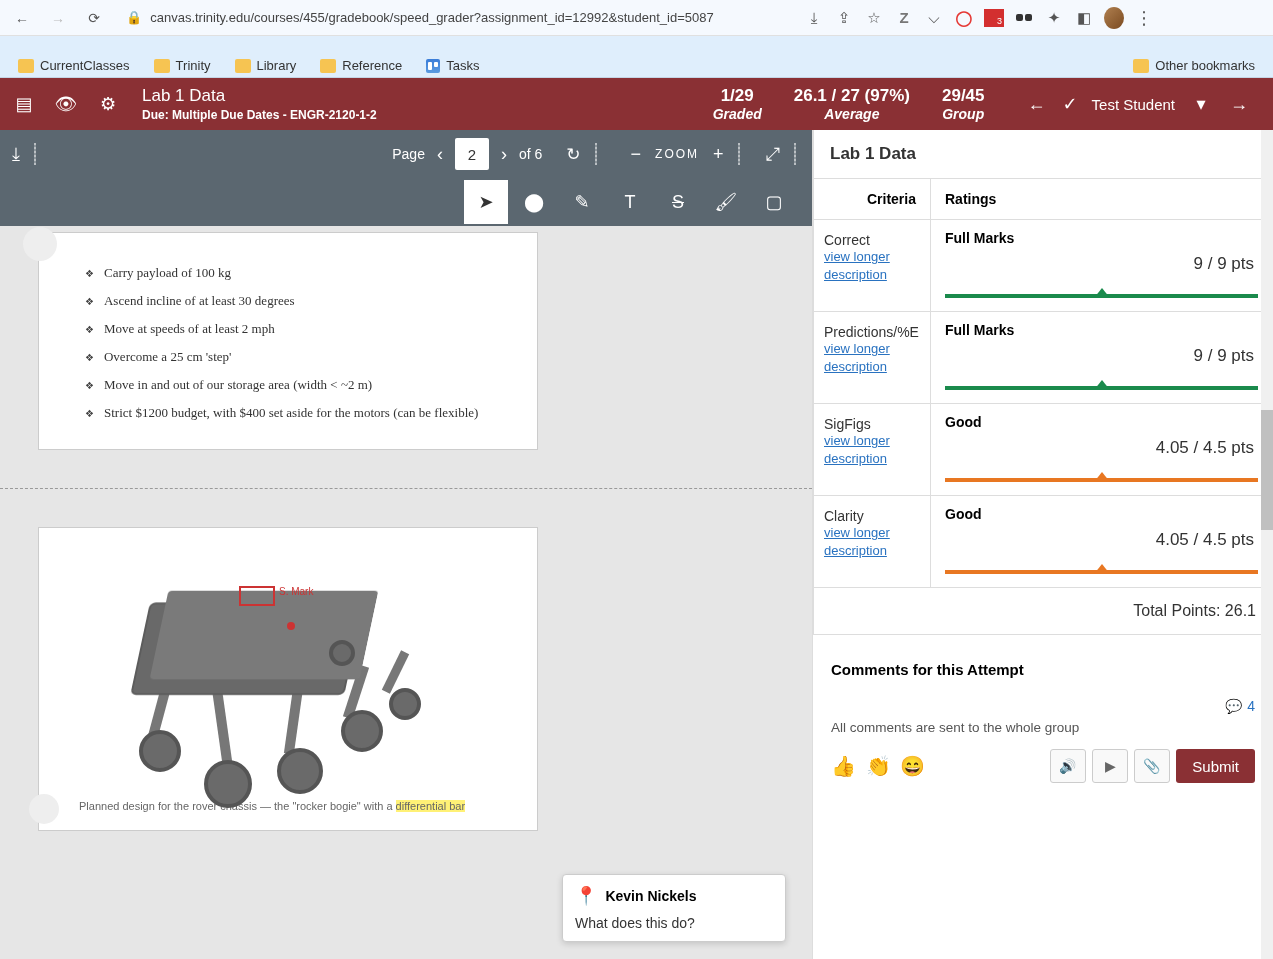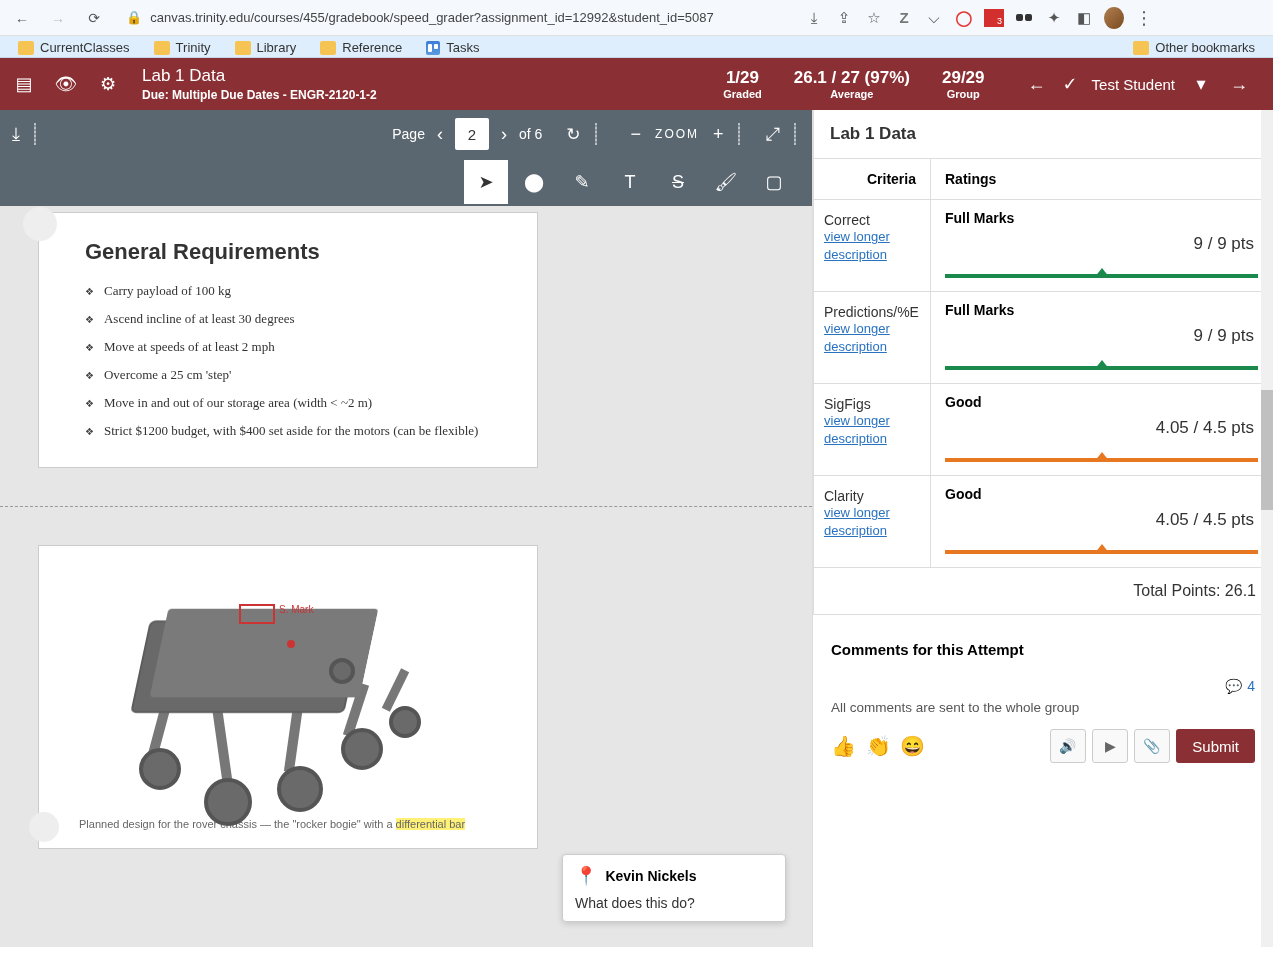--- a/index.html
+++ b/index.html
@@ -13,39 +13,39 @@
 .addr .lock { color: #666; }
 .ext-icons { display: flex; gap: 10px; align-items: center; }
 .ext-ic { width: 20px; height: 20px; display: flex; align-items: center; justify-content: center; color: #555; font-size: 15px; }
 .ic-z { font-weight: bold; color: #777; }
 .ic-o { color: #e53935; font-weight: bold; }
 .ic-red { width: 22px; height: 18px; background: #d32f2f; color: #fff; font-size: 9px; display: flex; align-items: flex-end; justify-content: flex-end; padding: 0 2px 1px 0; position: relative; }
 .ic-dots { display: flex; gap: 2px; } .ic-dots span { width: 7px; height: 7px; background: #333; border-radius: 2px; }
 .avatar { width: 22px; height: 22px; border-radius: 50%; background: linear-gradient(135deg, #b08050, #7a4a20); }
 .kebab { font-size: 18px; color: #555; }
 
-.bookmarks { height: 22px; background: #dfeefc; display: flex; align-items: flex-start; padding: 0 8px; gap: 4px; border-bottom: 1px solid #c5d5e5; font-size: 13px; color: #333; }
+.bookmarks { height: 42px; background: #dfeefc; display: flex; align-items: flex-end; padding: 0 8px; gap: 4px; border-bottom: 1px solid #c5d5e5; font-size: 13px; color: #333; }
 .bm { display: flex; align-items: center; gap: 6px; padding: 4px 10px; border-radius: 4px; cursor: pointer; }
 .bm-folder { width: 16px; height: 14px; background: #f6c452; border-radius: 2px; }
 .bm-trello { width: 14px; height: 14px; background: linear-gradient(#3b7dd8, #5a9ae0); border-radius: 2px; position: relative; }
 .bm-trello::before, .bm-trello::after { content: ''; position: absolute; background: #fff; width: 4px; border-radius: 1px; }
 .bm-trello::before { height: 8px; left: 2px; top: 3px; }
 .bm-trello::after { height: 5px; right: 2px; top: 3px; }
 .bm-sep { flex: 1; }
 
 
 .canvas-header { height: 52px; background: #8a3034; color: #fff; display: flex; align-items: center; padding: 0 12px; }
 .ch-left { display: flex; align-items: center; gap: 18px; }
 .ch-ic { width: 24px; height: 24px; display: flex; align-items: center; justify-content: center; font-size: 18px; cursor: pointer; }
 .ch-title-block { margin-left: 22px; }
 .ch-title { font-size: 17px; font-weight: 400; }
 .ch-due { font-size: 12px; font-weight: 600; margin-top: 2px; }
 .ch-stats { margin-left: auto; display: flex; gap: 32px; text-align: center; }
 .ch-stat-v { font-size: 17px; font-weight: 600; }
-.ch-stat-l { font-size: 11px; font-weight: 600; }
+.ch-stat-l { font-size: 14px; font-weight: 600; font-style: italic; }
 .ch-student { display: flex; align-items: center; gap: 14px; margin-left: 40px; margin-right: 10px; }
 .ch-stu-name { font-size: 15px; }
 .check-ic { font-size: 18px; }
 
 
 .main { display: flex; height: calc(100% - 36px - 34px - 52px); }
 .doc-pane { width: 812px; background: #e6e6e6; display: flex; flex-direction: column; position: relative; }
 .side-pane { flex: 1; background: #fff; overflow-y: auto; border-left: 1px solid #ddd; position: relative; }
 
 
@@ -218,21 +218,21 @@
   <div class="ch-stats">
     <div>
         <div class="ch-stat-v">1/29</div>
         <div class="ch-stat-l">Graded</div>
       </div>
     <div>
         <div class="ch-stat-v">26.1 / 27 (97%)</div>
         <div class="ch-stat-l">Average</div>
       </div>
     <div>
-        <div class="ch-stat-v">29/29</div>
+        <div class="ch-stat-v">29/45</div>
         <div class="ch-stat-l">Group</div>
       </div>
   </div>
   <div class="ch-student">
     <div class="ch-ic">←</div>
     <span class="check-ic">✓</span>
     <span class="ch-stu-name">Test Student</span>
     <div class="ch-ic">▾</div>
     <div class="ch-ic">→</div>
   </div>
@@ -269,21 +269,20 @@
       <div class="dv-tool">T</div>
       <div class="dv-tool">
           <span style="text-decoration:line-through">S</span>
         </div>
       <div class="dv-tool">🖌</div>
       <div class="dv-tool">▢</div>
     </div>
     <div class="doc-scroll">
       <div class="doc-page doc-page1" style="position:relative">
         <div class="doc-corner" style="left:-16px; top:-6px;"></div>
-        <div class="doc-h">General Requirements</div>
         <div class="doc-li">Carry payload of 100 kg</div>
         <div class="doc-li">Ascend incline of at least 30 degrees</div>
         <div class="doc-li">Move at speeds of at least 2 mph</div>
         <div class="doc-li">Overcome a 25 cm 'step'</div>
         <div class="doc-li">Move in and out of our storage area (width &lt; ~2 m)</div>
         <div class="doc-li">Strict $1200 budget, with $400 set aside for the motors (can be flexible)</div>
       </div>
       <hr class="hdash">
       <div class="doc-page2">
         <div class="rover">

